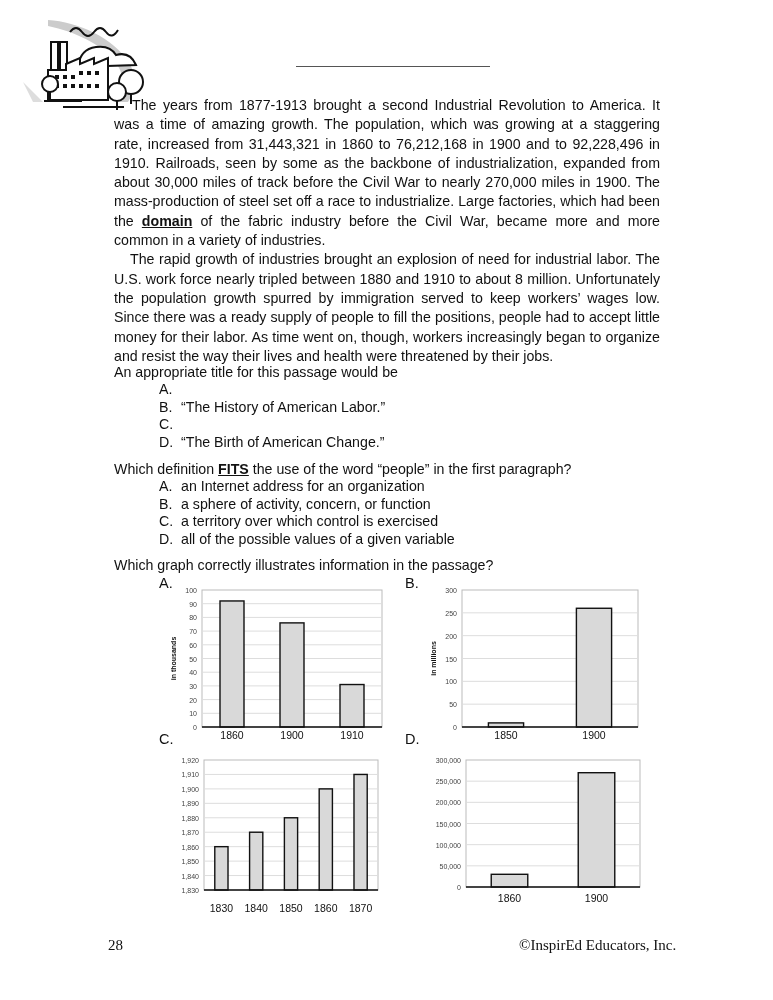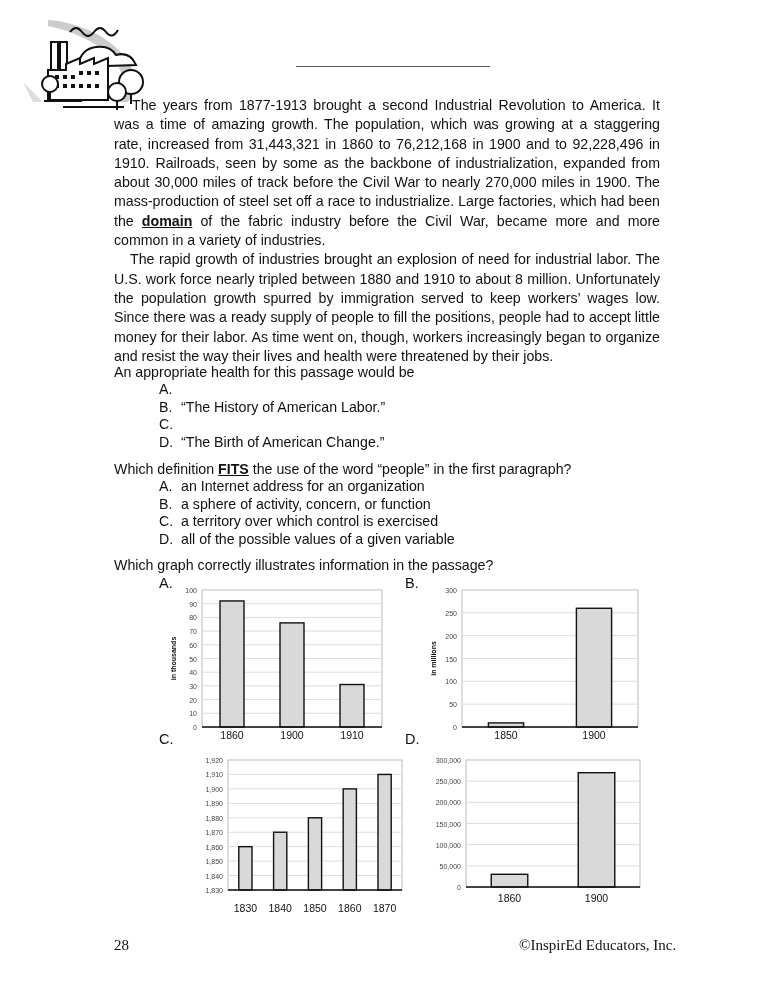--- a/index.html
+++ b/index.html
@@ -60,21 +60,21 @@
 </div>
 
 <div class="title-line"></div>
 
 <div class="passage">
   <p class="first"><span>The years from 1877-1913 brought a second Industrial Revolution to America. It was a time of amazing growth. The population, which was growing at a staggering rate, increased from 31,443,321 in 1860 to 76,212,168 in 1900 and to 92,228,496 in 1910. Railroads, seen by some as the backbone of industrialization, expanded from about 30,000 miles of track before the Civil War to nearly 270,000 miles in 1900. The mass-production of steel set off a race to industrialize.  Large factories, which had been the </span><span class="bold-u">domain</span><span> of the fabric industry before the Civil War, became more and more common in a variety of industries.</span></p>
   <p class="indent">The rapid growth of industries brought an explosion of need for industrial labor. The U.S. work force nearly tripled between 1880 and 1910 to about 8 million. Unfortunately the population growth spurred by immigration served to keep workers’ wages low. Since there was a ready supply of people to fill the positions, people had to accept little money for their labor. As time went on, though, workers increasingly began to organize and resist the way their lives and health were threatened by their jobs.</p>
 </div>
 
 <div class="q" style="top:364px;">
-  <p class="stem">An appropriate health for this passage would be</p>
+  <p class="stem">An appropriate title for this passage would be</p>
   <ol>
     <li>
         <span class="letter">A.</span>
       </li>
     <li>
         <span class="letter">B.</span>
         <span>“The History of American Labor.”</span>
       </li>
     <li>
         <span class="letter">C.</span>
@@ -162,21 +162,21 @@
       <line x1="52" x2="228" y1="30.83333333333333" y2="30.83333333333333" stroke="#ddd" stroke-width="1"></line>
       <text x="47" y="33.83333333333333" text-anchor="end" font-size="7" fill="#444">250</text>
       <text x="47" y="11" text-anchor="end" font-size="7" fill="#444">300</text>
       <rect x="78.4" y="140.89" width="35.2" height="4.110000000000014" fill="#d9d9d9" stroke="#111" stroke-width="1.4"></rect>
       <text x="96" y="157" text-anchor="middle" font-size="10.5" fill="#111">1850</text>
       <rect x="166.4" y="26.266666666666666" width="35.2" height="118.73333333333333" fill="#d9d9d9" stroke="#111" stroke-width="1.4"></rect>
       <text x="184" y="157" text-anchor="middle" font-size="10.5" fill="#111">1900</text>
       <line x1="52" x2="228" y1="145" y2="145" stroke="#111" stroke-width="1.4"></line>
       <text x="26" y="76.5" text-anchor="middle" font-size="7" font-weight="bold" fill="#111" transform="rotate(-90 26 76.5)">in millions</text>
     </svg></div>
-<div class="chart" id="chart-2" style="left:176px; top:752px;"><svg width="232" height="160">
+<div class="chart" id="chart-2" style="left:152px; top:752px;"><svg width="232" height="160">
       <rect x="52" y="8" width="174" height="130" fill="#fff" stroke="#bbb" stroke-width="1"></rect>
       <text x="47" y="141" text-anchor="end" font-size="7" fill="#444">1,830</text>
       <line x1="52" x2="226" y1="123.55555555555556" y2="123.55555555555556" stroke="#ddd" stroke-width="1"></line>
       <text x="47" y="126.55555555555556" text-anchor="end" font-size="7" fill="#444">1,840</text>
       <line x1="52" x2="226" y1="109.11111111111111" y2="109.11111111111111" stroke="#ddd" stroke-width="1"></line>
       <text x="47" y="112.11111111111111" text-anchor="end" font-size="7" fill="#444">1,850</text>
       <line x1="52" x2="226" y1="94.66666666666667" y2="94.66666666666667" stroke="#ddd" stroke-width="1"></line>
       <text x="47" y="97.66666666666667" text-anchor="end" font-size="7" fill="#444">1,860</text>
       <line x1="52" x2="226" y1="80.22222222222223" y2="80.22222222222223" stroke="#ddd" stroke-width="1"></line>
       <text x="47" y="83.22222222222223" text-anchor="end" font-size="7" fill="#444">1,870</text>
@@ -215,14 +215,14 @@
       <line x1="58" x2="232" y1="29.166666666666657" y2="29.166666666666657" stroke="#ddd" stroke-width="1"></line>
       <text x="53" y="32.16666666666666" text-anchor="end" font-size="7" fill="#444">250,000</text>
       <text x="53" y="11" text-anchor="end" font-size="7" fill="#444">300,000</text>
       <rect x="83.23" y="122.3" width="36.54" height="12.700000000000003" fill="#d9d9d9" stroke="#111" stroke-width="1.4"></rect>
       <text x="101.5" y="150" text-anchor="middle" font-size="10.5" fill="#111">1860</text>
       <rect x="170.23" y="20.700000000000003" width="36.54" height="114.3" fill="#d9d9d9" stroke="#111" stroke-width="1.4"></rect>
       <text x="188.5" y="150" text-anchor="middle" font-size="10.5" fill="#111">1900</text>
       <line x1="58" x2="232" y1="135" y2="135" stroke="#111" stroke-width="1.4"></line>
     </svg></div>
 
-<div class="footer" style="left:114px;">28</div>
+<div class="footer" style="left:108px;">28</div>
 <div class="footer" style="left:519px;">©InspirEd Educators, Inc.</div>
 
 </body></html>

